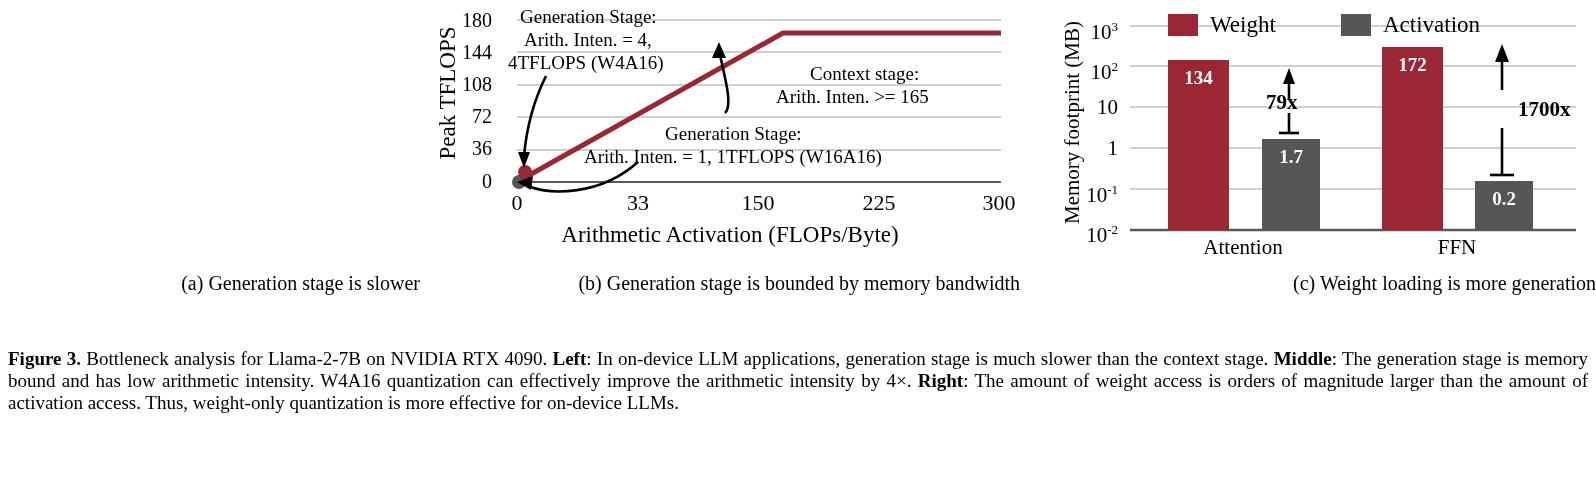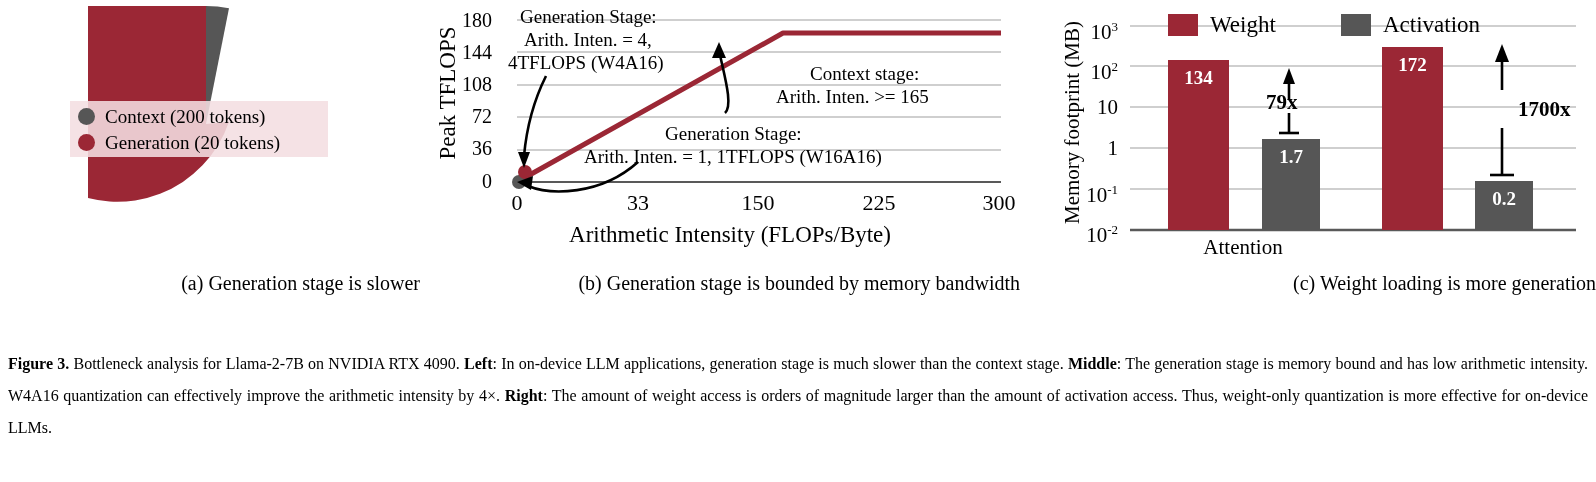--- a/index.html
+++ b/index.html
@@ -165,56 +165,32 @@
   }
   #subcap-a { left: 0; width: 420px; }
   #subcap-b { left: 420px; width: 600px; }
   #subcap-c { left: 1020px; width: 576px; }
   
   #figure-caption {
     position: absolute;
     left: 8px;
     top: 348px;
     width: 1580px;
-    font-size: 16px;
-    line-height: 32px;
+    font-size: 19px;
+    line-height: 22px;
     text-align: justify;
     text-justify: inter-word;
   }
   #figure-caption b { font-weight: bold; }
 </style>
 </head>
 <body>
 
 <div id="figure-root">
 
-  <div class="panel" id="panel-a">
-
-    <div id="pie-wrap">
-      <svg id="pie-svg" width="236" height="236" viewBox="0 0 236 236">
-
-        <path fill="#9B2735" d="M118 118 L141.0 115.7 A118 118 0 1 1 118 0 Z"></path>
-
-        <path fill="#565656" d="M118 118 L118 0 A118 118 0 0 1 141.0 2.27 Z"></path>
-      </svg>
-      <div class="pie-value" id="pie-value-context">10 ms</div>
-      <div class="pie-value" id="pie-value-generation">310 ms</div>
-    </div>
-
-    <div id="pie-legend">
-      <div class="legend-row">
-        <span class="legend-dot" style="background:#565656"></span>
-        <span class="legend-label">Context (200 tokens)</span>
-      </div>
-      <div class="legend-row">
-        <span class="legend-dot" style="background:#9B2735"></span>
-        <span class="legend-label">Generation (20 tokens)</span>
-      </div>
-    </div>
-  </div>
 
   <div class="panel" id="panel-b">
 
     <div class="ytitle">Peak TFLOPS</div>
 
     <div class="b-ytick" style="left:12px;  top:9px;">180</div>
     <div class="b-ytick" style="left:12px;  top:41px;">144</div>
     <div class="b-ytick" style="left:12px;  top:73px;">108</div>
     <div class="b-ytick" style="left:12px;  top:105px;">72</div>
     <div class="b-ytick" style="left:12px;  top:137px;">36</div>
@@ -256,21 +232,21 @@
     <div class="b-annot" style="left:100px; top:5px;">Generation Stage:</div>
     <div class="b-annot" style="left:104px; top:28px;">Arith. Inten. = 4,</div>
     <div class="b-annot" style="left:88px; top:51px;">4TFLOPS (W4A16)</div>
 
     <div class="b-annot" style="left:390px; top:62px;">Context stage:</div>
     <div class="b-annot" style="left:356px; top:85px;">Arith. Inten. &gt;= 165</div>
 
     <div class="b-annot" style="left:245px; top:122px;">Generation Stage:</div>
     <div class="b-annot" style="left:164px; top:145px;">Arith. Inten. = 1, 1TFLOPS (W16A16)</div>
 
-    <div class="xtitle">Arithmetic Intensity (FLOPs/Byte)</div>
+    <div class="xtitle">Arithmetic Activation (FLOPs/Byte)</div>
   </div>
 
   <div class="panel" id="panel-c">
 
     <div class="ytitle">Memory footprint (MB)</div>
 
     <div class="c-ytick" style="left:24px; top:16px;">10<sup>3</sup></div>
     <div class="c-ytick" style="left:24px; top:56px;">10<sup>2</sup></div>
     <div class="c-ytick" style="left:24px; top:97px;">10</div>
     <div class="c-ytick" style="left:24px; top:138px;">1</div>
@@ -323,20 +299,21 @@
     <div class="c-legend-item" style="left:148px; top:12px;">
       <span class="c-legend-swatch" style="background:#9B2735"></span>
       <span class="c-legend-label">Weight</span>
     </div>
     <div class="c-legend-item" style="left:321px; top:12px;">
       <span class="c-legend-swatch" style="background:#565656"></span>
       <span class="c-legend-label">Activation</span>
     </div>
 
     <div class="c-xtick" style="left:123px; top:235px;">Attention</div>
+    <div class="c-xtick" style="left:337px; top:235px;">FFN</div>
   </div>
 
   <div class="subcap" id="subcap-a">(a) Generation stage is slower</div>
   <div class="subcap" id="subcap-b">(b) Generation stage is bounded by memory bandwidth</div>
   <div class="subcap" id="subcap-c">(c) Weight loading is more generation</div>
 
   <div id="figure-caption"><b>Figure 3.</b><span> Bottleneck analysis for Llama-2-7B on NVIDIA RTX 4090. </span><b>Left</b><span>: In on-device LLM applications, generation stage is much slower than the context stage. </span><b>Middle</b><span>: The generation stage is memory bound and has low arithmetic intensity. W4A16 quantization can effectively improve the arithmetic intensity by 4×. </span><b>Right</b><span>: The amount of weight access is orders of magnitude larger than the amount of activation access. Thus, weight-only quantization is more effective for on-device LLMs.</span></div>
 
 </div>
 

